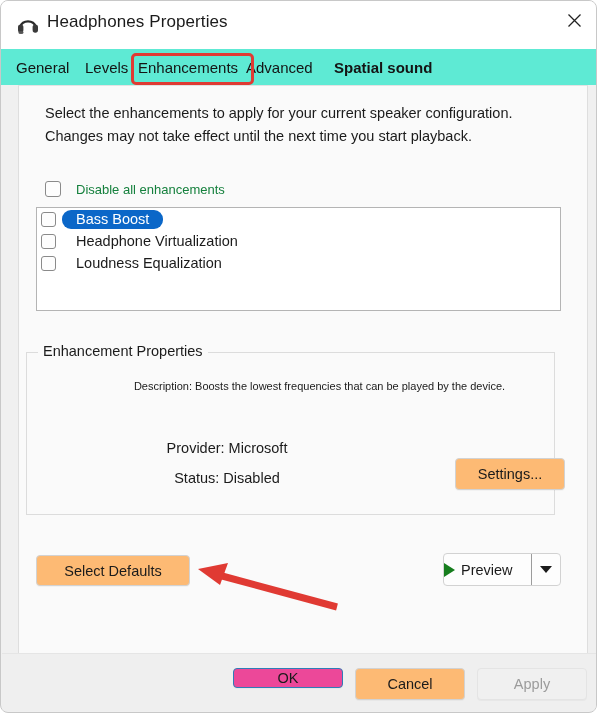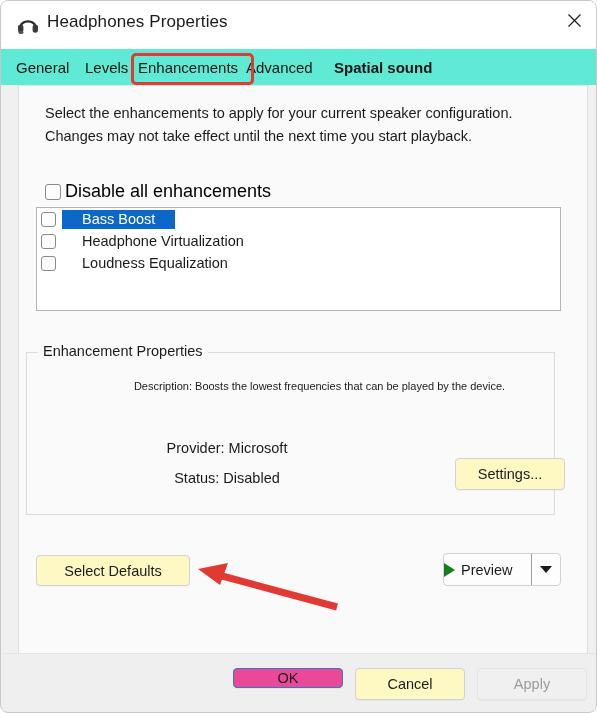--- a/index.html
+++ b/index.html
@@ -133,23 +133,23 @@
   .cbox {
     width: 16px;
     height: 16px;
     border: 1px solid #8a8a8a;
     background: #fdfdfd;
     border-radius: 3px;
     box-sizing: border-box;
     flex: 0 0 auto;
   }
   .cblabel {
-    margin-left: 4px;
-    font-size: 18px;
-    color: #000000;
+    margin-left: 15px;
+    font-size: 13px;
+    color: #15803d;
     white-space: nowrap;
   }
 
   #disable-all-row {
     left: 26px;
     top: 95px;
   }
 
   
   #enh-list {
@@ -173,22 +173,23 @@
   }
   .listrow .cbox {
     width: 15px;
     height: 15px;
   }
   .listrow .rowlabel {
     margin-left: 6px;
     font-size: 14.5px;
     color: #1b1b1b;
     white-space: nowrap;
-    padding: 0 20px;
+    padding: 0 14px;
     line-height: 19px;
+    border-radius: 9px;
   }
   .listrow.selected .rowlabel {
     background: #0b67c8;
     color: #ffffff;
   }
 
   
   #groupbox {
     position: absolute;
     left: 7px;
@@ -233,21 +234,21 @@
     top: 117px;
     width: 400px;
     text-align: center;
     font-size: 14.5px;
     color: #1b1b1b;
   }
 
   
   .btn {
     box-sizing: border-box;
-    background: #fef9c3;
+    background: #fdba74;
     border: 1px solid #d2d2d2;
     border-radius: 4px;
     font-family: "Liberation Sans", sans-serif;
     font-size: 14.5px;
     color: #1b1b1b;
     display: flex;
     align-items: center;
     justify-content: center;
     cursor: default;
     box-shadow: 0 1px 0 rgba(0,0,0,0.03);

